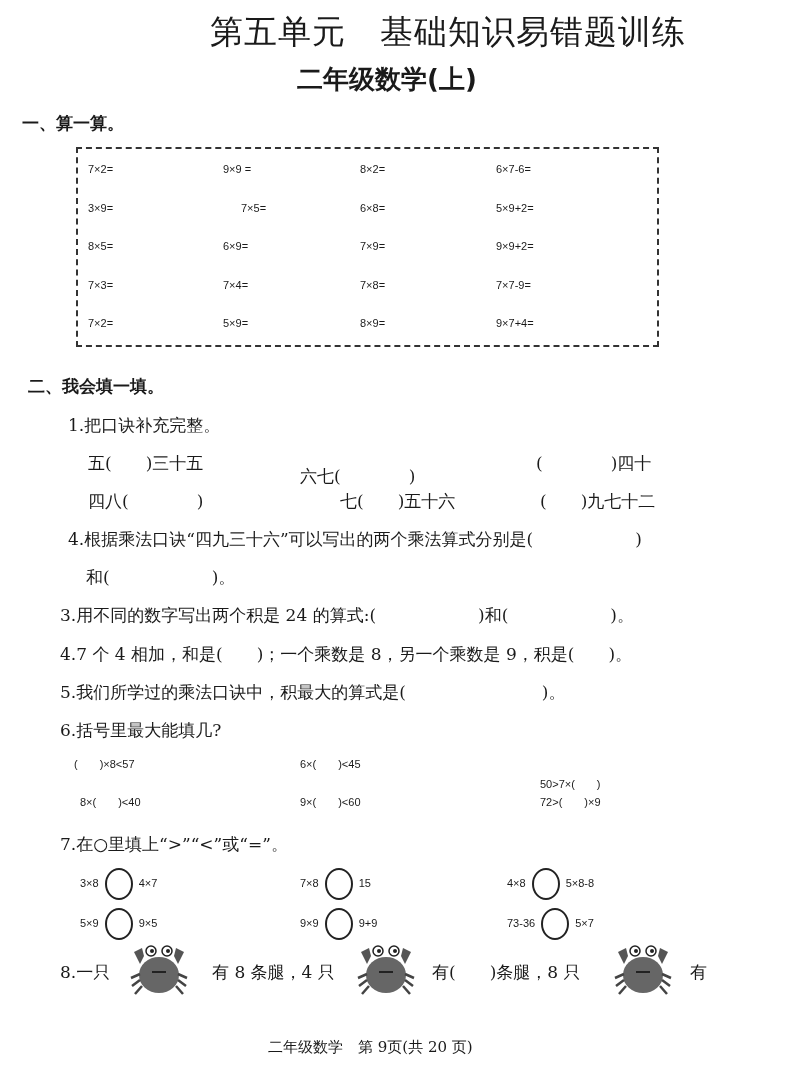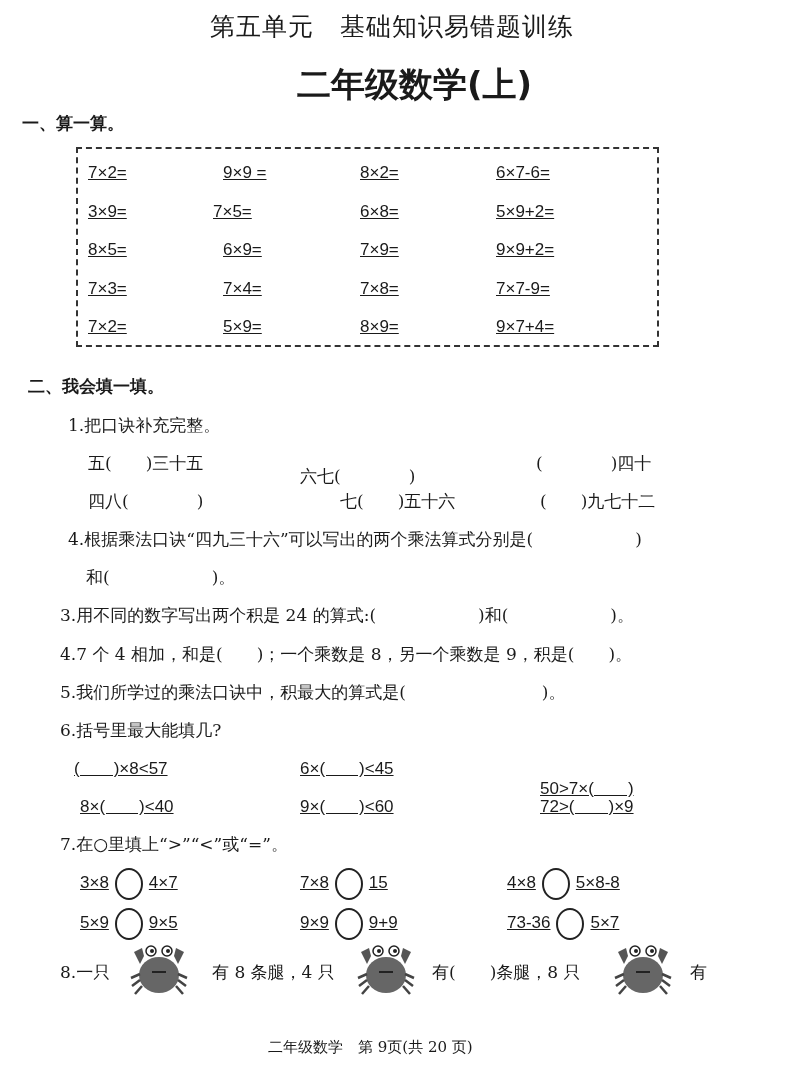--- a/index.html
+++ b/index.html
@@ -1,23 +1,23 @@
 <!DOCTYPE html>
 <html><head>
 <meta charset="utf-8">
 <style>
   html, body { margin:0; padding:0; }
   body { width:800px; height:1067px; background:#fff; position:relative; overflow:hidden;
          font-family:"DejaVu Serif", "Liberation Serif", serif; color:#1a1a1a; }
   .abs { position:absolute; white-space:nowrap; }
-  .title { font-size:25px; letter-spacing:1px; }
-  .subtitle { font-size:34px; font-weight:bold; font-family:"DejaVu Sans","Liberation Sans",sans-serif; }
+  .title { font-size:33px; letter-spacing:1px; }
+  .subtitle { font-size:26px; font-weight:bold; font-family:"DejaVu Sans","Liberation Sans",sans-serif; }
   .section { font-size:17px; font-weight:bold; font-family:"DejaVu Sans","Liberation Sans",sans-serif; }
   .q { font-size:17px; }
-  .calc { font-size:17px; font-family:"Liberation Sans","DejaVu Sans",sans-serif;text-decoration:underline; }
+  .calc { font-size:11px; font-family:"Liberation Sans","DejaVu Sans",sans-serif; }
   .box { position:absolute; left:76px; top:147px; width:579px; height:196px; border:2px dashed #333; }
   .circle { display:inline-block; width:24px; height:28px; border:2px solid #222; border-radius:50%; vertical-align:middle; margin:0 6px; }
   .crab { position:absolute; width:62px; height:58px; }
   .footer { font-size:15px; }
 </style>
 </head>
 <body>
 
 <div class="abs title" style="left:210px;top:10px;">第五单元　基础知识易错题训练</div>
 <div class="abs subtitle" style="left:297px;top:62px;">二年级数学(上)</div>
@@ -26,21 +26,21 @@
 <div class="box"></div>
 
 <div>
 
   <div class="abs calc" style="left:88px;top:163px;">7×2=</div>
   <div class="abs calc" style="left:223px;top:163px;">9×9 =</div>
   <div class="abs calc" style="left:360px;top:163px;">8×2=</div>
   <div class="abs calc" style="left:496px;top:163px;">6×7-6=</div>
 
   <div class="abs calc" style="left:88px;top:202px;">3×9=</div>
-  <div class="abs calc" style="left:213px;top:202px;text-align:center;">7×5=</div>
+  <div class="abs calc" style="left:241px;top:202px;text-align:center;">7×5=</div>
   <div class="abs calc" style="left:360px;top:202px;">6×8=</div>
   <div class="abs calc" style="left:496px;top:202px;">5×9+2=</div>
 
   <div class="abs calc" style="left:88px;top:240px;">8×5=</div>
   <div class="abs calc" style="left:223px;top:240px;">6×9=</div>
   <div class="abs calc" style="left:360px;top:240px;">7×9=</div>
   <div class="abs calc" style="left:496px;top:240px;">9×9+2=</div>
 
   <div class="abs calc" style="left:88px;top:279px;">7×3=</div>
   <div class="abs calc" style="left:223px;top:279px;">7×4=</div>

